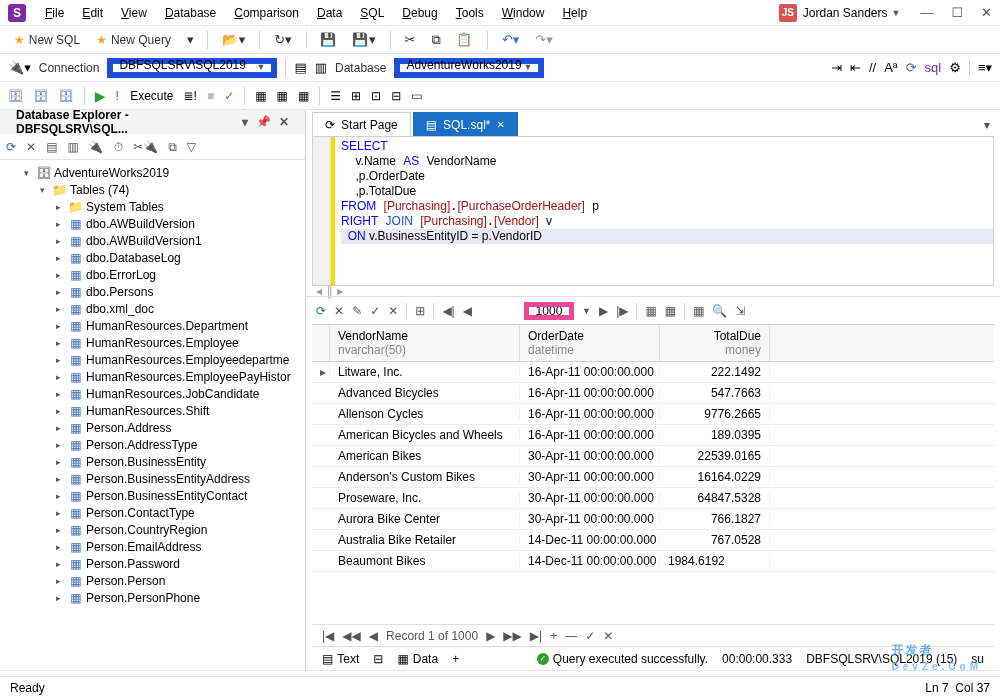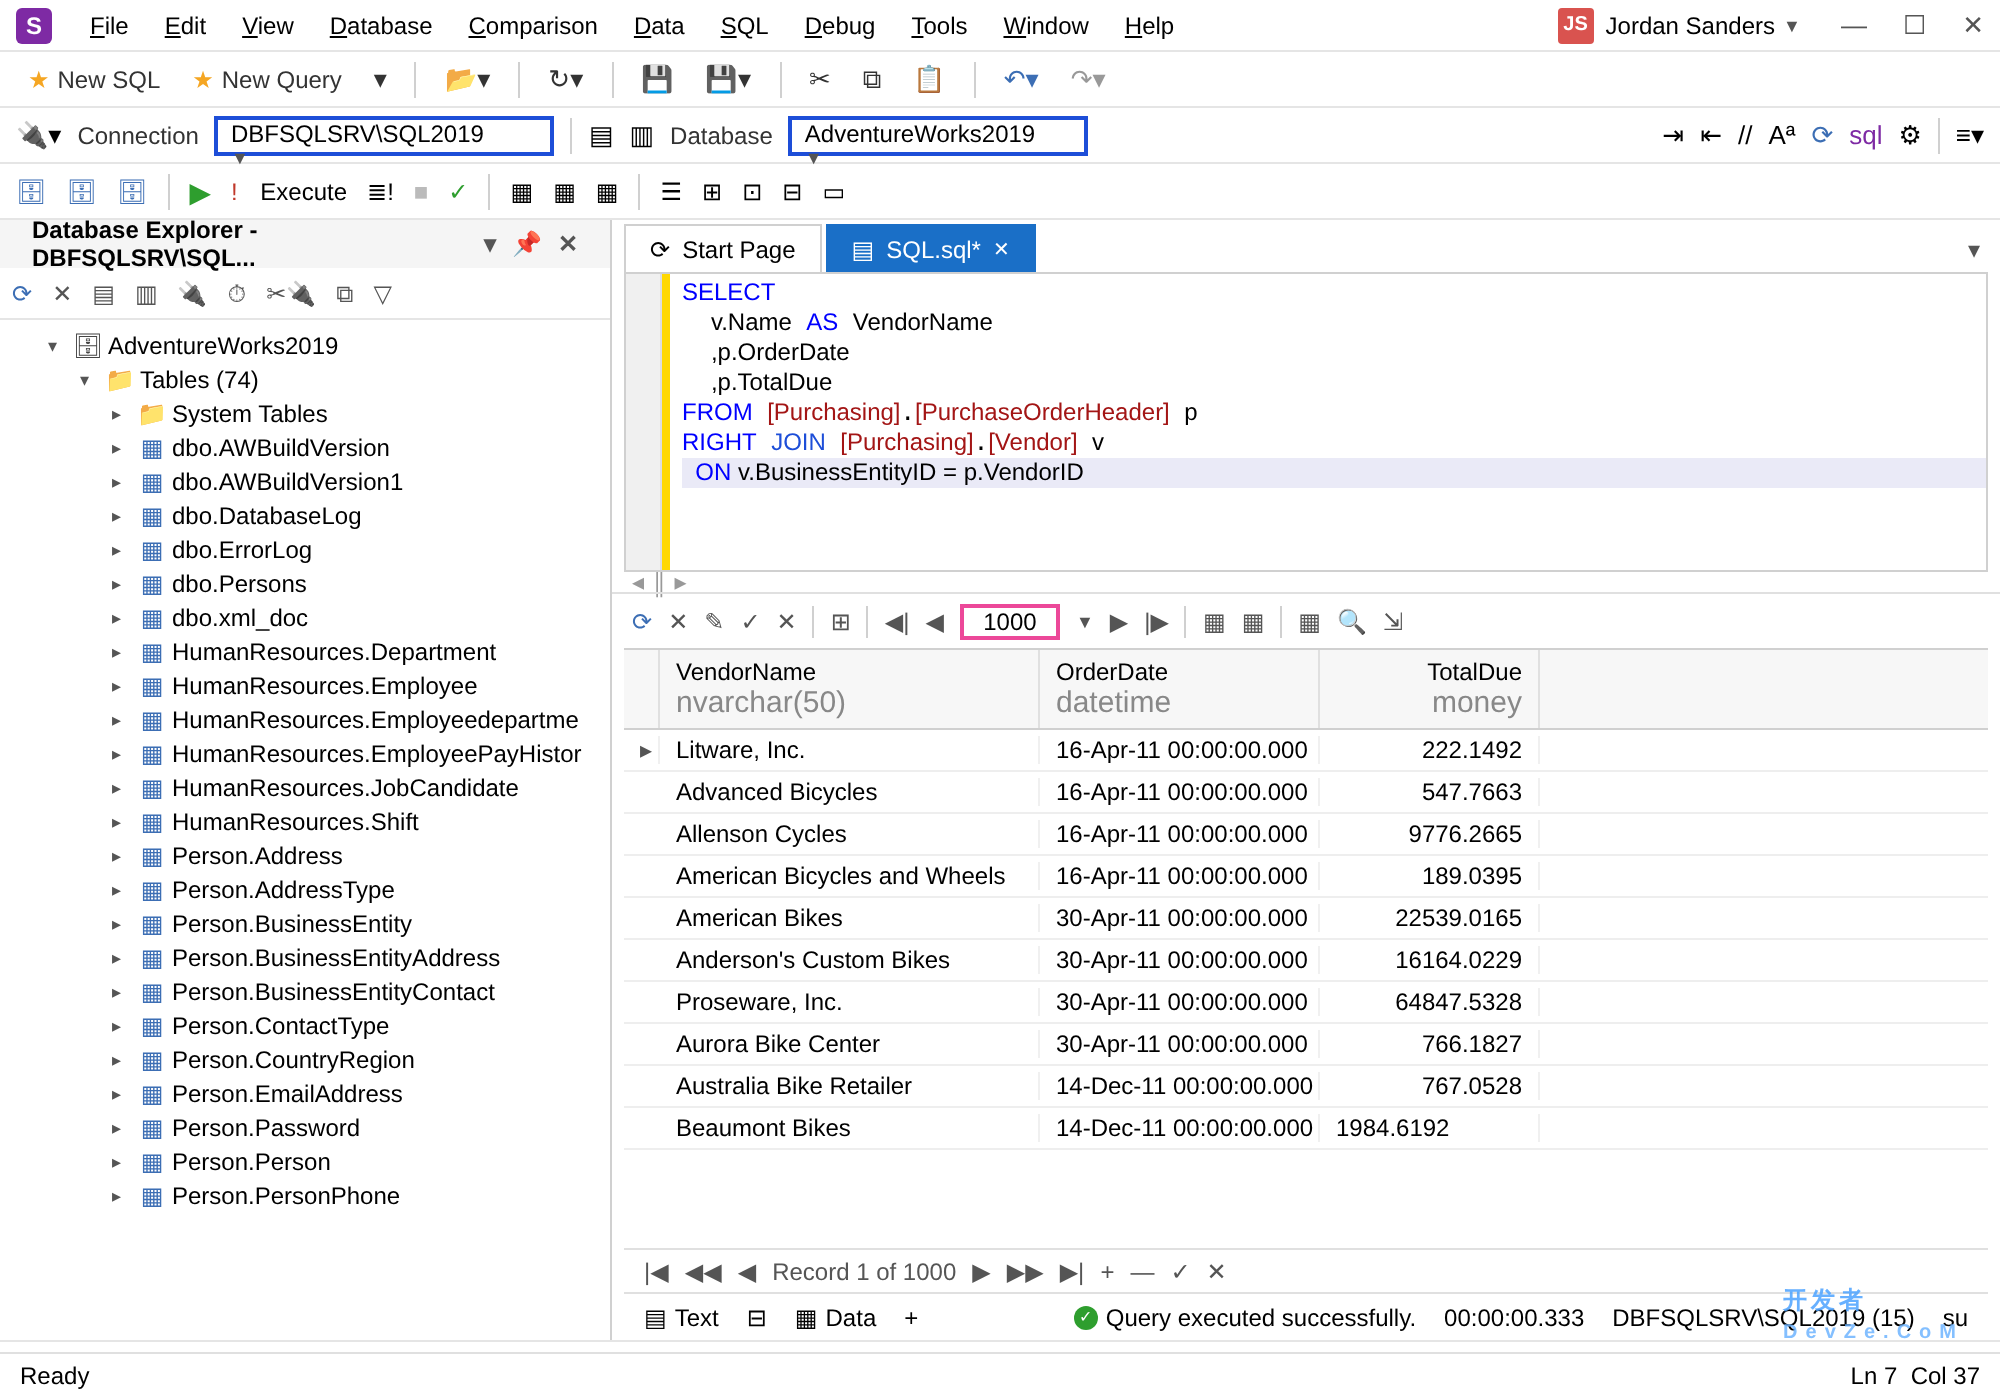--- a/index.html
+++ b/index.html
@@ -13,21 +13,21 @@
 .window-controls { display: flex; gap: 18px; margin-left: 20px; color: #555; }
 .window-controls span { cursor: pointer; font-size: 13px; }
 .toolbar { height: 28px; display: flex; align-items: center; padding: 0 8px; border-bottom: 1px solid #e5e5e5; gap: 4px; }
 .toolbar .tbtn { padding: 2px 6px; display: flex; align-items: center; gap: 4px; cursor: pointer; color: #333; }
 .toolbar .sep { width: 1px; height: 18px; background: #d0d0d0; margin: 0 4px; }
 .star { color: #f5a623; }
 .icon-sm { font-size: 13px; }
 .blue-save { color: #1a5fb4; }
 .conn-row { height: 28px; display: flex; align-items: center; padding: 0 8px; gap: 8px; border-bottom: 1px solid #e5e5e5; }
 .conn-row .label { color: #333; }
-.conn-row .combo { border: 2px solid #1d4ed8; height: 20px; padding: 0 6px; display: flex; align-items: flex-start; min-width: 170px; justify-content: space-between; flex-direction: column; }
+.conn-row .combo { border: 6px solid #1d4ed8; height: 20px; padding: 0 6px; display: flex; align-items: flex-end; min-width: 170px; justify-content: space-between; }
 .conn-row .combo .arrow { color: #555; font-size: 9px; }
 .exec-row { height: 28px; display: flex; align-items: center; padding: 0 8px; gap: 10px; border-bottom: 1px solid #e5e5e5; }
 .exec-row .tbtn { display: flex; align-items: center; gap: 4px; cursor: pointer; }
 .run-arrow { color: #2e9e2e; font-size: 14px; }
 .main { display: flex; height: 560px; }
 .explorer { width: 306px; border-right: 1px solid #d0d0d0; display: flex; flex-direction: column; }
 .explorer-header { height: 24px; display: flex; align-items: center; padding: 0 16px; justify-content: space-between; background: #f5f5f5; font-weight: 600; }
 .explorer-header .pins { display: flex; gap: 8px; color: #555; }
 .explorer-tb { height: 26px; display: flex; align-items: center; padding: 0 6px; gap: 10px; border-bottom: 1px solid #e5e5e5; color: #555; }
 .tree { flex: 1; overflow: hidden; padding: 4px 0; }
@@ -51,26 +51,26 @@
 .editor .gutter { position: absolute; left: 0; top: 0; bottom: 0; width: 18px; background: #f0f0f0; border-right: 1px solid #ddd; }
 .editor .yellow-bar { position: absolute; left: 18px; top: 0; width: 4px; height: 100%; background: #ffd800; }
 .editor pre { margin-left: 28px; padding: 2px 0; line-height: 15px; white-space: pre; font-family: Consolas, monospace; }
 .kw { color: #0000ff; }
 .str { color: #a31515; }
 .op { color: #1d4ed8; }
 .hl-line { background: #eaeaf7; display: inline-block; width: 100%; }
 .grip { height: 10px; display: flex; align-items: center; justify-content: flex-start; color: #999; padding: 0 10px; }
 .results-tb { height: 28px; display: flex; align-items: center; padding: 0 10px; gap: 8px; border-top: 1px solid #e0e0e0; color: #555; }
 .results-tb .sep { width: 1px; height: 16px; background: #d0d0d0; }
-.results-tb .page-input { width: 50px; height: 18px; border: 2px solid #ec4899; text-align: center; }
+.results-tb .page-input { width: 50px; height: 18px; border: 5px solid #ec4899; text-align: center; margin-left: 44px; }
 .grid { flex: 1; border-top: 1px solid #d0d0d0; margin: 0 6px; overflow: hidden; display: flex; flex-direction: column; }
 .grid-header { display: flex; background: #f7f7f7; border-bottom: 1px solid #d0d0d0; }
 .gcol { padding: 4px 8px; border-right: 1px solid #e0e0e0; }
 .gcol .cname { display: block; }
-.gcol .ctype { display: block; color: #888; font-size: 15px; }
+.gcol .ctype { display: block; color: #888; font-size: 12px; }
 .gc-arrow { width: 18px; }
 .gc-vendor { width: 190px; }
 .gc-date { width: 140px; }
 .gc-total { width: 110px; text-align: right; }
 .grid-body { flex: 1; overflow: hidden; }
 .grid-row { display: flex; border-bottom: 1px solid #eee; height: 21px; align-items: center; }
 .grid-row .cell { padding: 0 8px; border-right: 1px solid #f0f0f0; overflow: hidden; white-space: nowrap; }
 .row-arrow { width: 18px; text-align: center; color: #555; }
 .grid-nav { height: 22px; display: flex; align-items: center; gap: 8px; padding: 0 10px; color: #555; font-size: 11px; border-top: 1px solid #e0e0e0; }
 .grid-status { height: 24px; display: flex; align-items: center; gap: 14px; padding: 0 10px; border-top: 1px solid #e0e0e0; font-size: 11px; }

